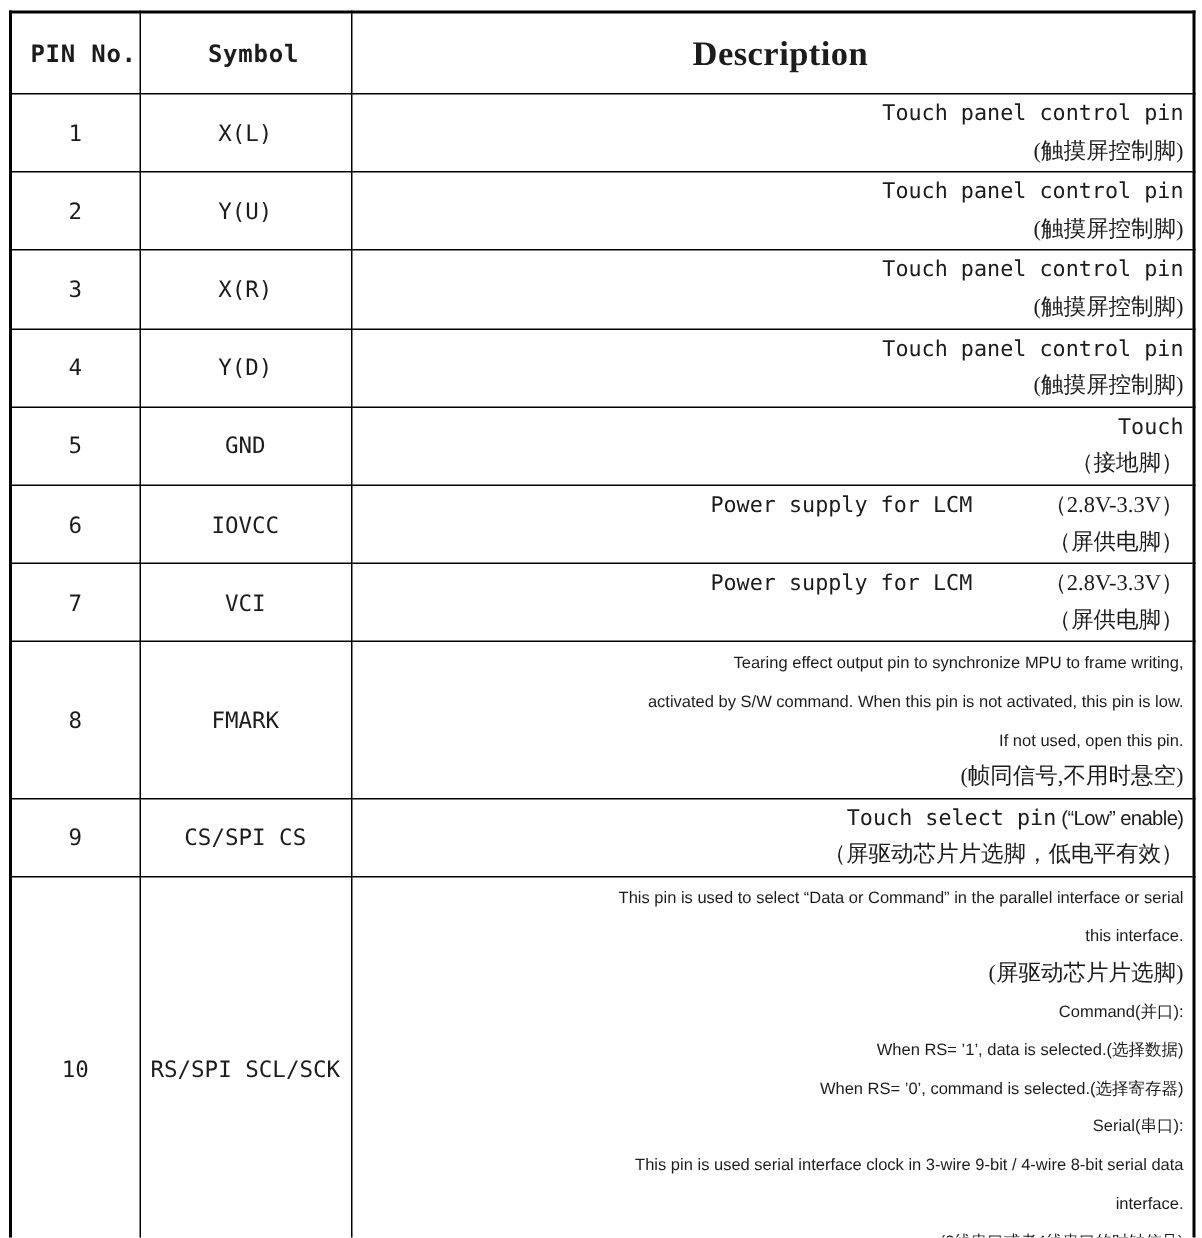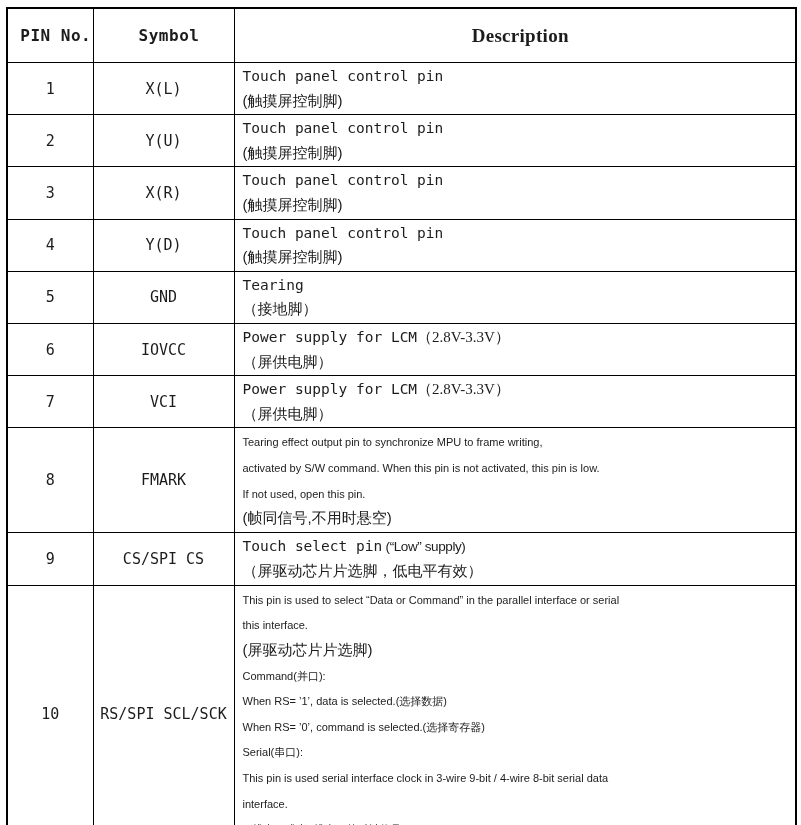--- a/index.html
+++ b/index.html
@@ -39,35 +39,36 @@
     font-weight: bold;
     padding-left: 12px;
   }
   th.h-mono {
     font-family: "DejaVu Sans Mono", monospace;
     font-size: 16px;
     letter-spacing: 0.5px;
   }
   th.h-serif {
     font-family: "Liberation Serif", serif;
-    font-size: 19px;
+    font-size: 23px;
     letter-spacing: 0.3px;
     margin-top: 38px;
   }
 
   td.pin-cell, td.symbol-cell {
     text-align: center;
     vertical-align: middle;
     font-family: "DejaVu Sans Mono", monospace;
     font-size: 15px;
     white-space: nowrap;
   }
   td.desc-cell {
     padding: 1px 6px 1px 8px;
     vertical-align: middle;
+    text-align: right;
   }
   .desc-line {
     line-height: 24.6px;
     white-space: nowrap;
   }
   .seg-mono {
     font-family: "DejaVu Sans Mono", monospace;
     font-size: 14.5px;
   }
   .seg-sans {
@@ -75,23 +76,24 @@
     font-size: 11px;
   }
   .seg-sansc {
     font-family: "Liberation Sans", sans-serif;
     font-size: 13.5px;
     letter-spacing: -0.4px;
   }
   .seg-serif {
     font-family: "Liberation Serif", serif;
     font-size: 15px;
+    margin-left: 48px;
   }
   .seg-cjk {
-    font-family: Liberation Sans, sans-serif;
+    font-family: Liberation Serif, serif;
     font-size: 15px;
   }
 </style>
 </head>
 <body>
 
 <div class="sheet">
   <table class="pin-table">
     <colgroup>
       <col class="c-pin">
@@ -135,21 +137,21 @@
           <td class="symbol-cell">Y(D)</td>
           <td class="desc-cell">
             <div class="desc-line"><span class="seg-mono">Touch panel control pin</span></div>
             <div class="desc-line"><span class="seg-cjk">(触摸屏控制脚)</span></div>
           </td>
         </tr>
         <tr>
           <td class="pin-cell">5</td>
           <td class="symbol-cell">GND</td>
           <td class="desc-cell">
-            <div class="desc-line"><span class="seg-mono">Tearing</span></div>
+            <div class="desc-line"><span class="seg-mono">Touch</span></div>
             <div class="desc-line"><span class="seg-cjk">（接地脚）</span></div>
           </td>
         </tr>
         <tr>
           <td class="pin-cell">6</td>
           <td class="symbol-cell">IOVCC</td>
           <td class="desc-cell">
             <div class="desc-line"><span class="seg-mono">Power supply for LCM</span><span class="seg-serif">（2.8V-3.3V）</span></div>
             <div class="desc-line"><span class="seg-cjk">（屏供电脚）</span></div>
           </td>
@@ -169,21 +171,21 @@
             <div class="desc-line"><span class="seg-sans">Tearing effect output pin to synchronize MPU to frame writing,</span></div>
             <div class="desc-line"><span class="seg-sans">activated by S/W command. When this pin is not activated, this pin is low.</span></div>
             <div class="desc-line"><span class="seg-sans">If not used, open this pin.</span></div>
             <div class="desc-line"><span class="seg-cjk">(帧同信号,不用时悬空)</span></div>
           </td>
         </tr>
         <tr>
           <td class="pin-cell">9</td>
           <td class="symbol-cell">CS/SPI CS</td>
           <td class="desc-cell">
-            <div class="desc-line"><span class="seg-mono">Touch select pin</span><span class="seg-sansc"> (“Low” supply)</span></div>
+            <div class="desc-line"><span class="seg-mono">Touch select pin</span><span class="seg-sansc"> (“Low” enable)</span></div>
             <div class="desc-line"><span class="seg-cjk">（屏驱动芯片片选脚，低电平有效）</span></div>
           </td>
         </tr>
         <tr>
           <td class="pin-cell">10</td>
           <td class="symbol-cell">RS/SPI SCL/SCK</td>
           <td class="desc-cell">
             <div class="desc-line"><span class="seg-sans">This pin is used to select “Data or Command” in the parallel interface or serial</span></div>
             <div class="desc-line"><span class="seg-sans">this interface.</span></div>
             <div class="desc-line"><span class="seg-cjk">(屏驱动芯片片选脚)</span></div>

